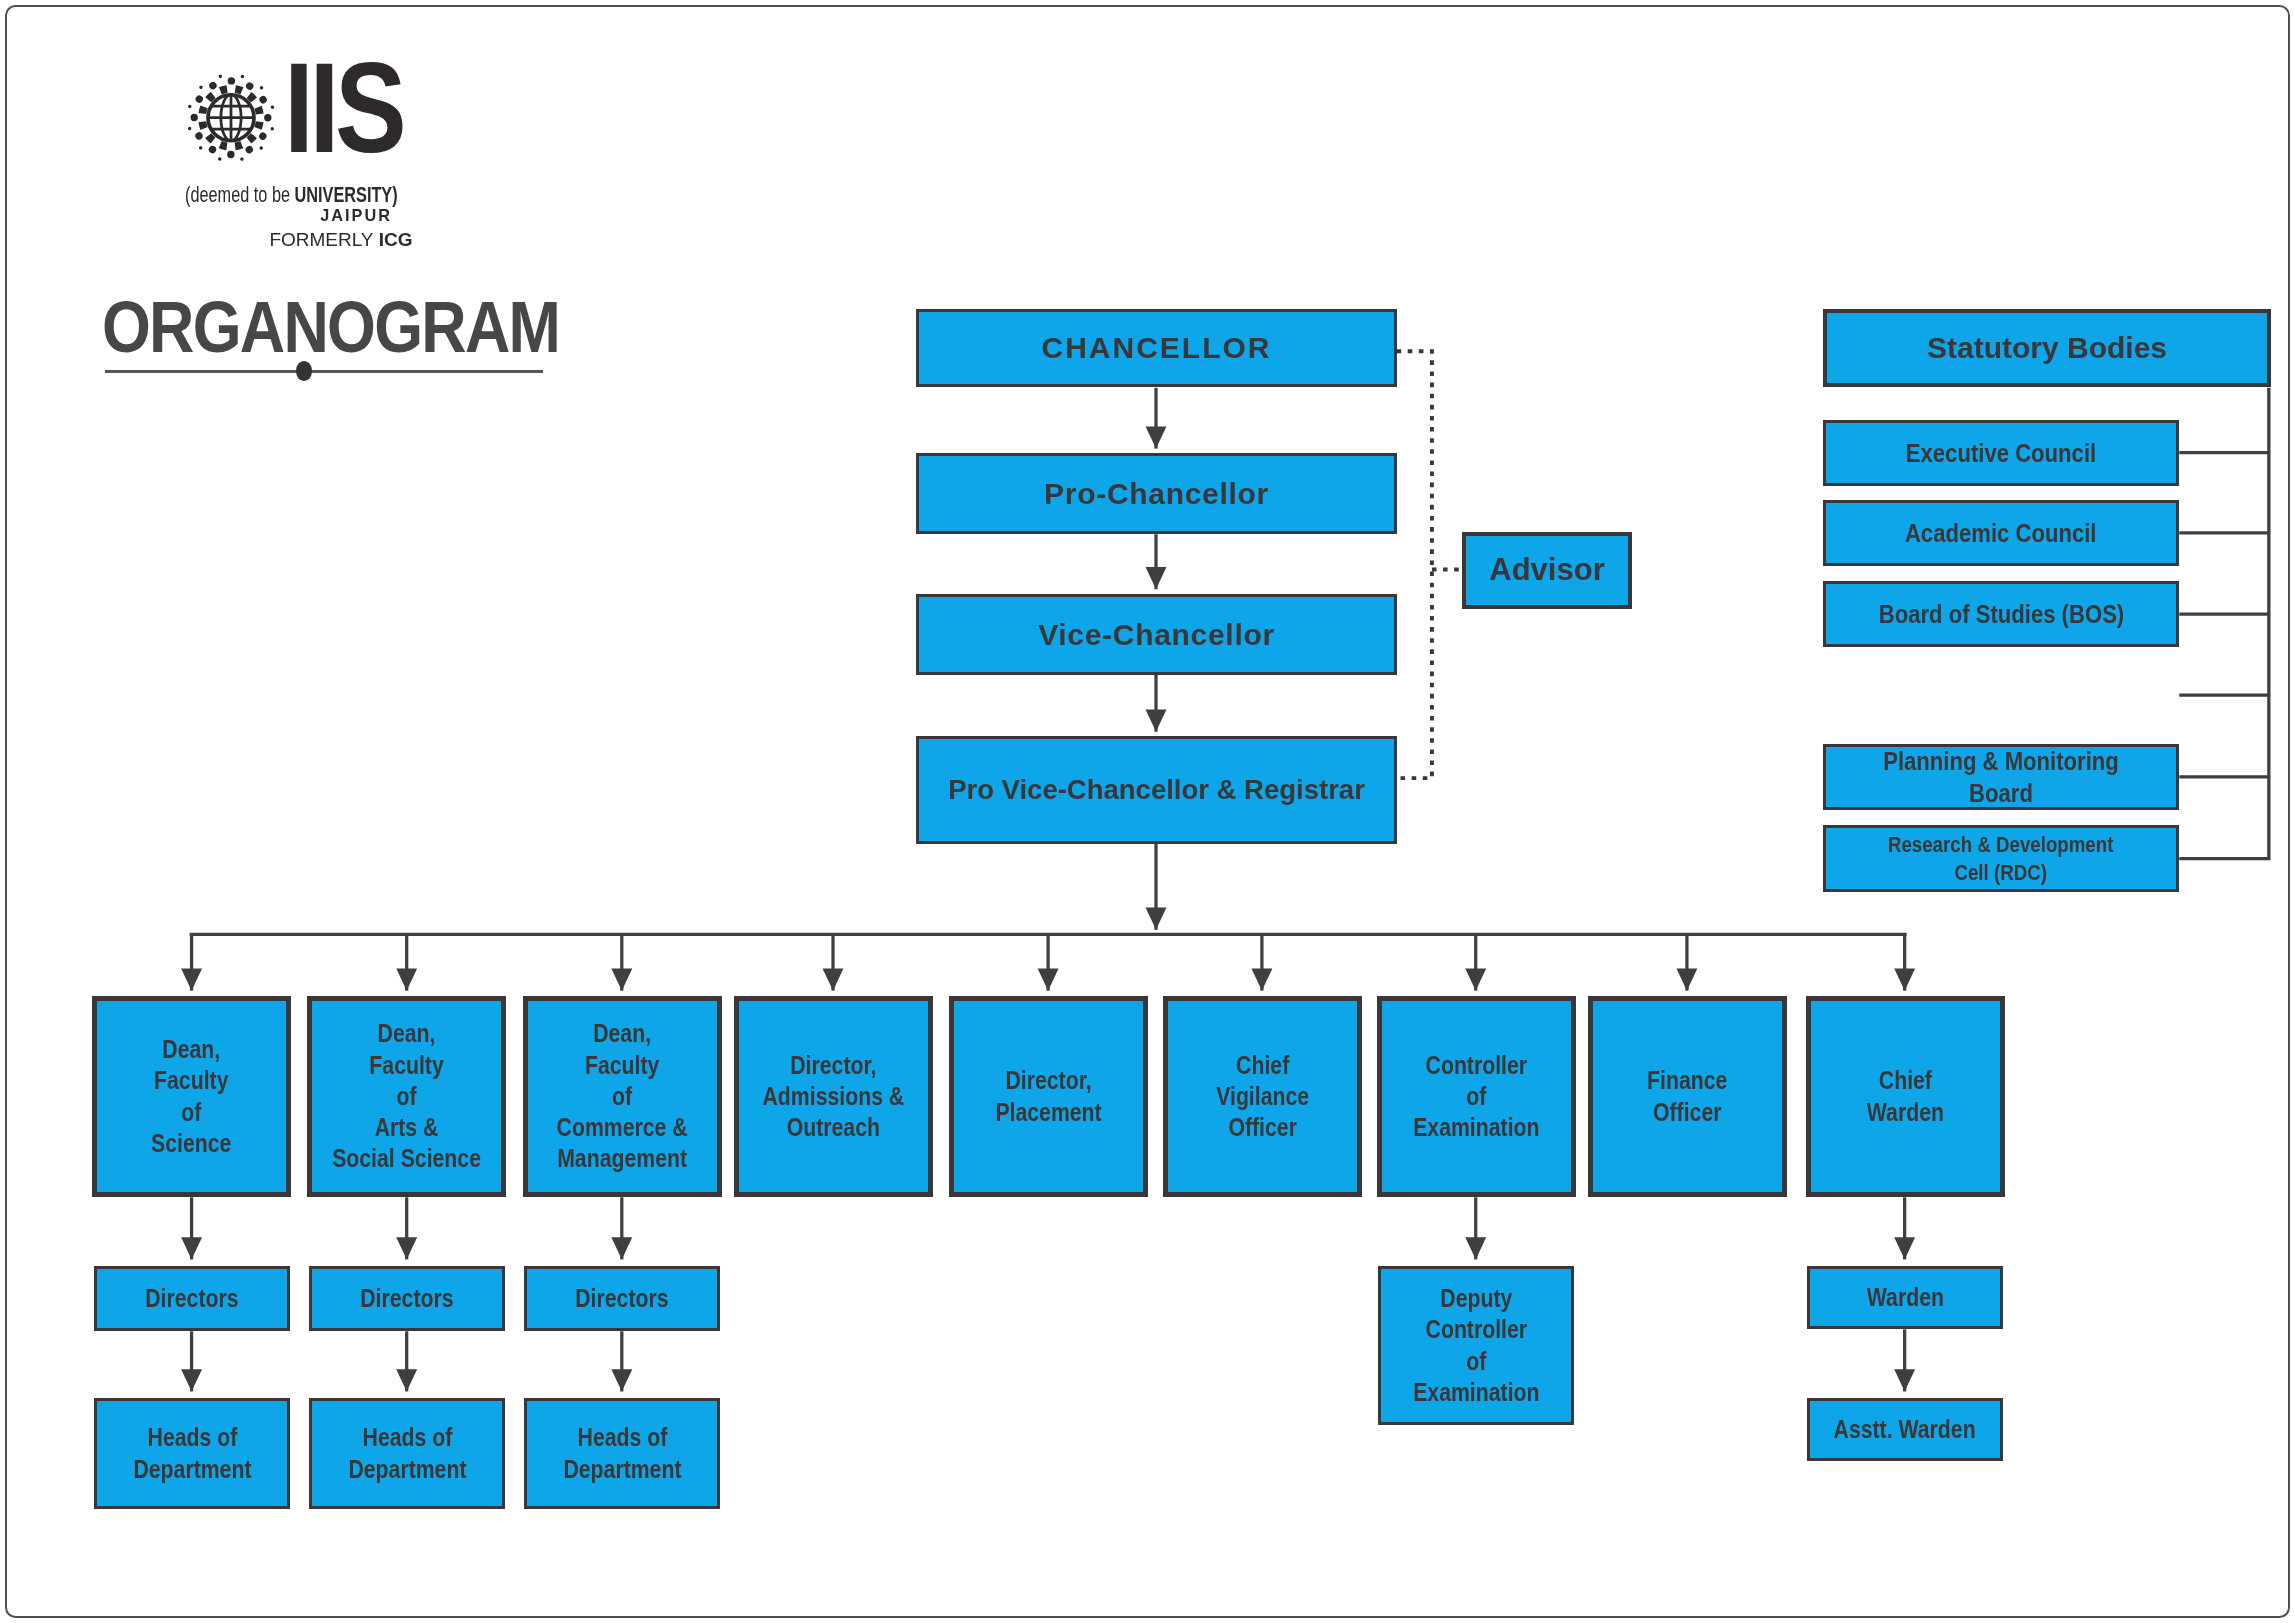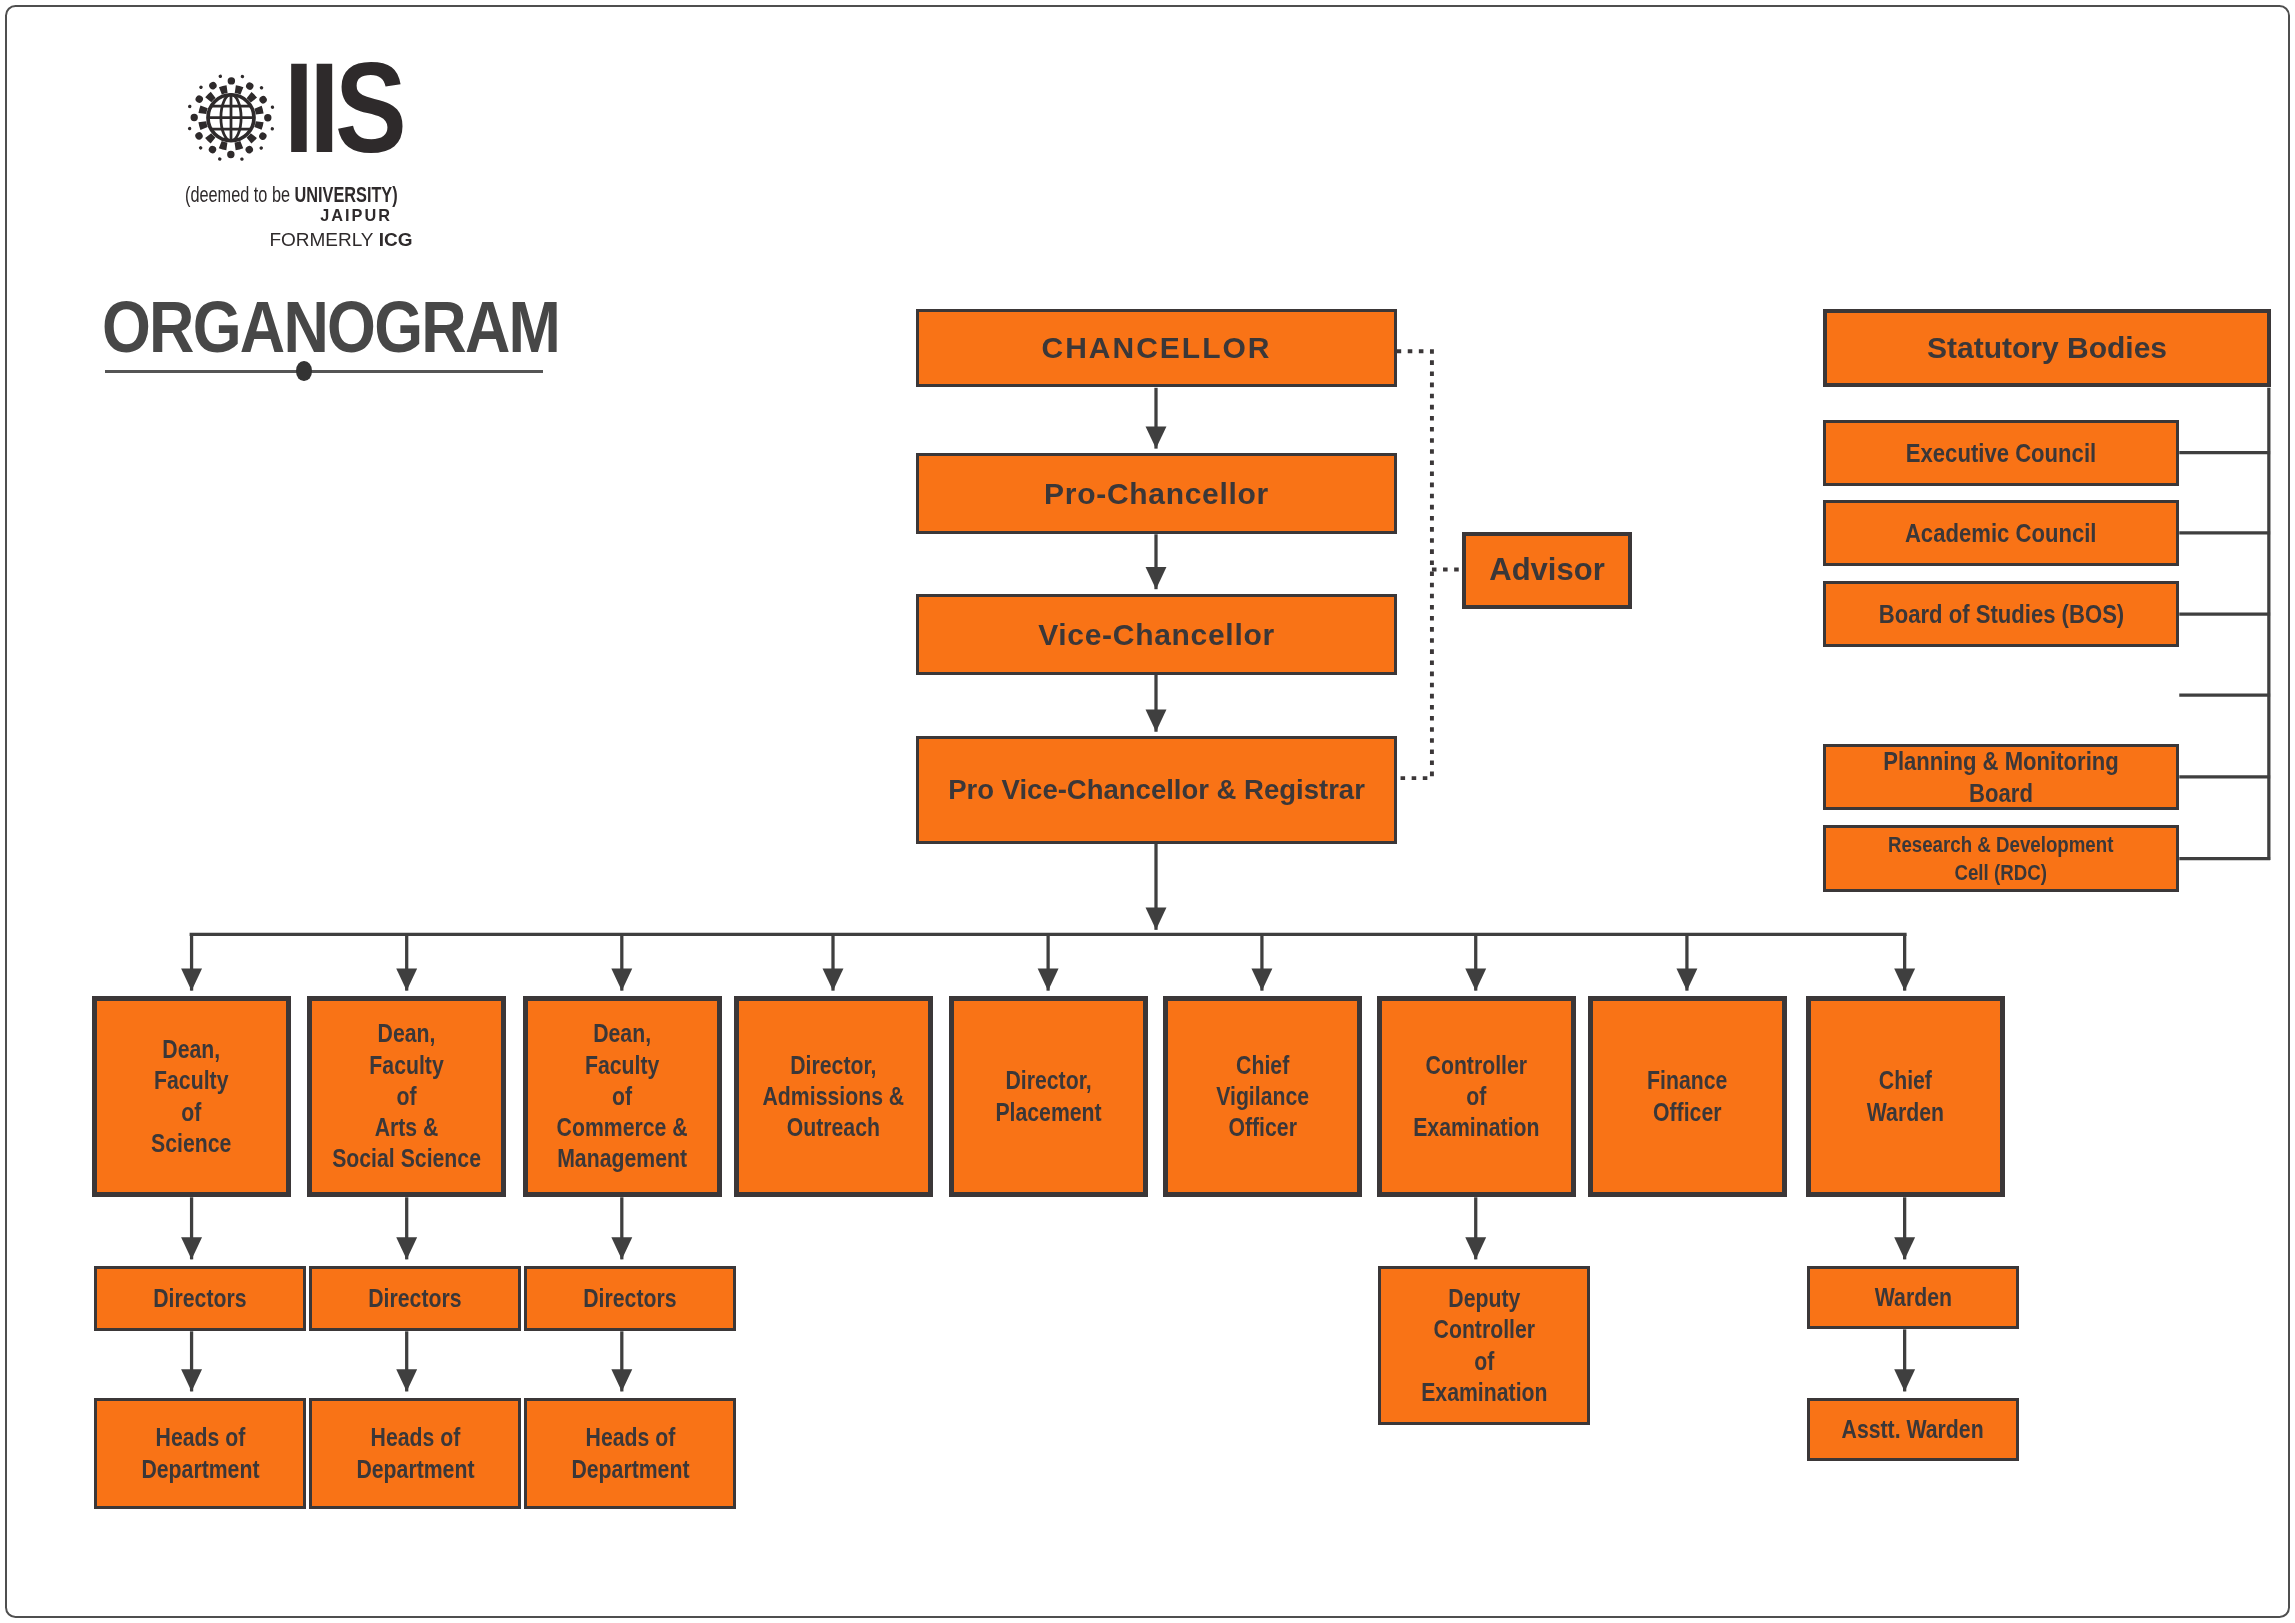--- a/index.html
+++ b/index.html
@@ -1,26 +1,26 @@
 <!DOCTYPE html>
 <html style="font-size:10.5px"><head>
 <meta charset="utf-8">
 <style>
   html,body{margin:0;padding:0;background:#fff;}
   #canvas{position:relative;width:2295px;height:1623px;background:#fff;overflow:hidden;
           font-family:"Liberation Sans",sans-serif;color:#3b3738;}
   #frame{position:absolute;left:5.2px;top:5.2px;right:5.2px;bottom:5.2px;border:2px solid #4f4f4f;border-radius:10.5px;}
-  .b{position:absolute;box-sizing:border-box;background:#f97316;border:3.3px solid #3b3738;
+  .b{position:absolute;box-sizing:border-box;background:#0ea5e9;border:3.3px solid #3b3738;
      display:flex;align-items:center;justify-content:center;text-align:center;
      font-weight:bold;color:#3b3738;line-height:1.25;z-index:2;}
   .cx{display:inline-block;transform:scaleX(0.85);transform-origin:center;white-space:pre-line;}
   .chain{left:916px;width:481px;font-size:30px;letter-spacing:0.7px;}
   .thick{border-width:4.6px;}
   .row1{width:199px;height:201px;border-width:5.2px;font-size:25px;}
-  .sub{width:212px;border-width:3.9px;font-size:25px;}
+  .sub{width:196px;border-width:3.9px;font-size:25px;}
   .statitem{left:1823px;width:356px;height:66px;font-size:26px;}
   #wires{position:absolute;left:0;top:0;z-index:1;}
   
   #logo{position:absolute;left:185px;top:73px;width:222px;color:#2e2a2b;}
   #iis{position:absolute;left:99px;top:-29px;font-size:128px;font-weight:900;letter-spacing:-5.2px;
        transform:scaleX(0.84);transform-origin:left top;line-height:1;}
   #deemed{position:absolute;left:0;top:109px;font-size:22px;white-space:nowrap;
           transform:scaleX(0.74);transform-origin:left top;}
   #deemed .lt{font-weight:300;letter-spacing:0px;}
   #deemed .bd{font-weight:900;letter-spacing:0px;}

